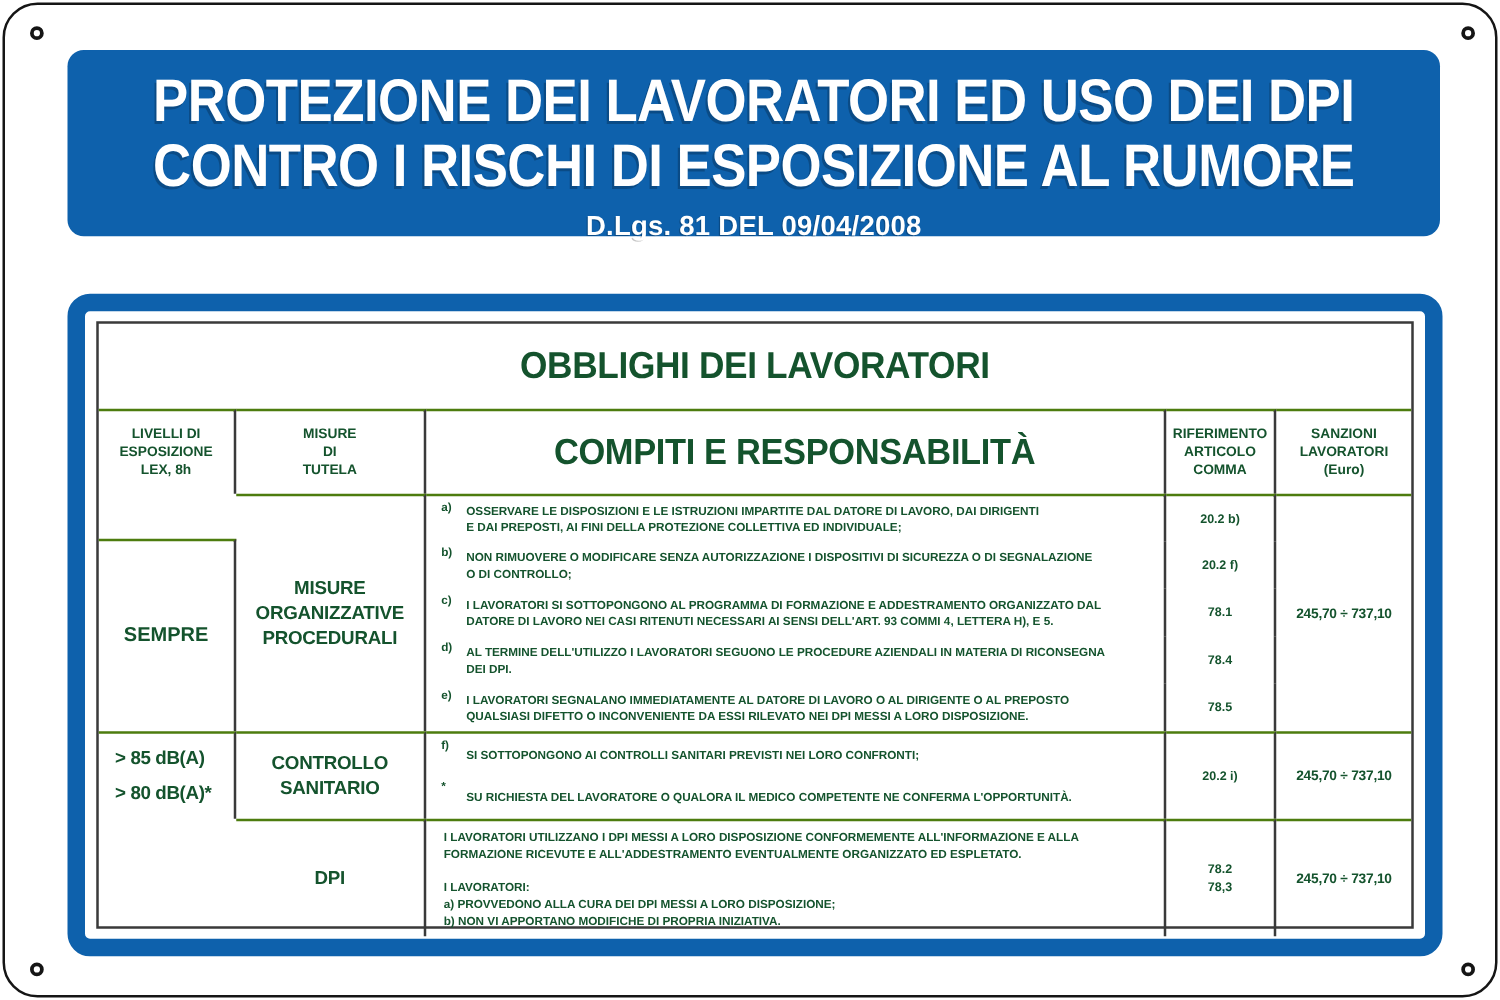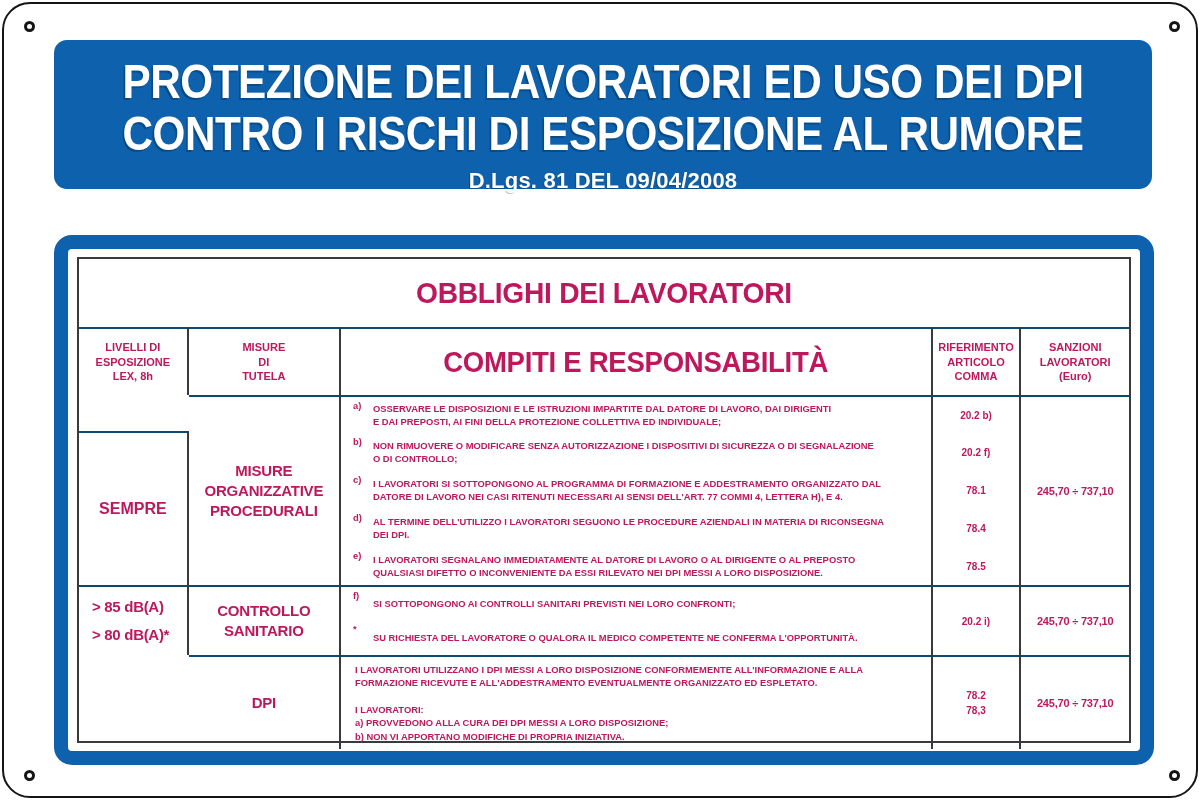--- a/index.html
+++ b/index.html
@@ -62,32 +62,32 @@
     border-radius: 18px;
     background: #ffffff;
     padding: 8px 9px;
   }
   .grid {
     width: 100%; height: 100%;
     display: grid;
     grid-template-columns: 10.45% 14.5% 56.35% 8.45% auto;
     grid-template-rows: 68px 68px 38px 38px 38px 38px 38px 35px 35px auto;
     border: 2px solid #3A3A3A;
-    color: #be185d;
+    color: #14532d;
   }
   .cell {
     display: flex;
     align-items: center;
     justify-content: center;
     text-align: center;
     font-weight: bold;
     white-space: pre-line;
   }
   .vr { border-right: 2px solid #3A3A3A; }
-  .ht { border-top: 2px solid #0c4a6e; }
+  .ht { border-top: 2px solid #4d7c0f; }
 
   .tbl-title {
     grid-column: 1 / 6; grid-row: 1;
     font-size: 30px;
     letter-spacing: -0.3px;
   }
   .tbl-title span { transform: scaleX(0.94); display: inline-block; }
   .head { font-size: 11px; line-height: 1.35; }
   .head-big { font-size: 29px; letter-spacing: -0.3px; }
   .head-big span { transform: scaleX(0.95); display: inline-block; }
@@ -163,21 +163,21 @@
 E DAI PREPOSTI, AI FINI DELLA PROTEZIONE COLLETTIVA ED INDIVIDUALE;</span>
       </div>
       <div class="cell item vr" style="grid-column:3;grid-row:4">
         <span class="marker">b)</span>
         <span class="itxt">NON RIMUOVERE O MODIFICARE SENZA AUTORIZZAZIONE I DISPOSITIVI DI SICUREZZA O DI SEGNALAZIONE
 O DI CONTROLLO;</span>
       </div>
       <div class="cell item vr" style="grid-column:3;grid-row:5">
         <span class="marker">c)</span>
         <span class="itxt">I LAVORATORI SI SOTTOPONGONO AL PROGRAMMA DI FORMAZIONE E ADDESTRAMENTO ORGANIZZATO DAL
-DATORE DI LAVORO NEI CASI RITENUTI NECESSARI AI SENSI DELL'ART. 77 COMMI 4, LETTERA H), E 4.</span>
+DATORE DI LAVORO NEI CASI RITENUTI NECESSARI AI SENSI DELL'ART. 93 COMMI 4, LETTERA H), E 5.</span>
       </div>
       <div class="cell item vr" style="grid-column:3;grid-row:6">
         <span class="marker">d)</span>
         <span class="itxt">AL TERMINE DELL'UTILIZZO I LAVORATORI SEGUONO LE PROCEDURE AZIENDALI IN MATERIA DI RICONSEGNA
 DEI DPI.</span>
       </div>
       <div class="cell item vr" style="grid-column:3;grid-row:7">
         <span class="marker">e)</span>
         <span class="itxt">I LAVORATORI SEGNALANO IMMEDIATAMENTE AL DATORE DI LAVORO O AL DIRIGENTE O AL PREPOSTO
 QUALSIASI DIFETTO O INCONVENIENTE DA ESSI RILEVATO NEI DPI MESSI A LORO DISPOSIZIONE.</span>

